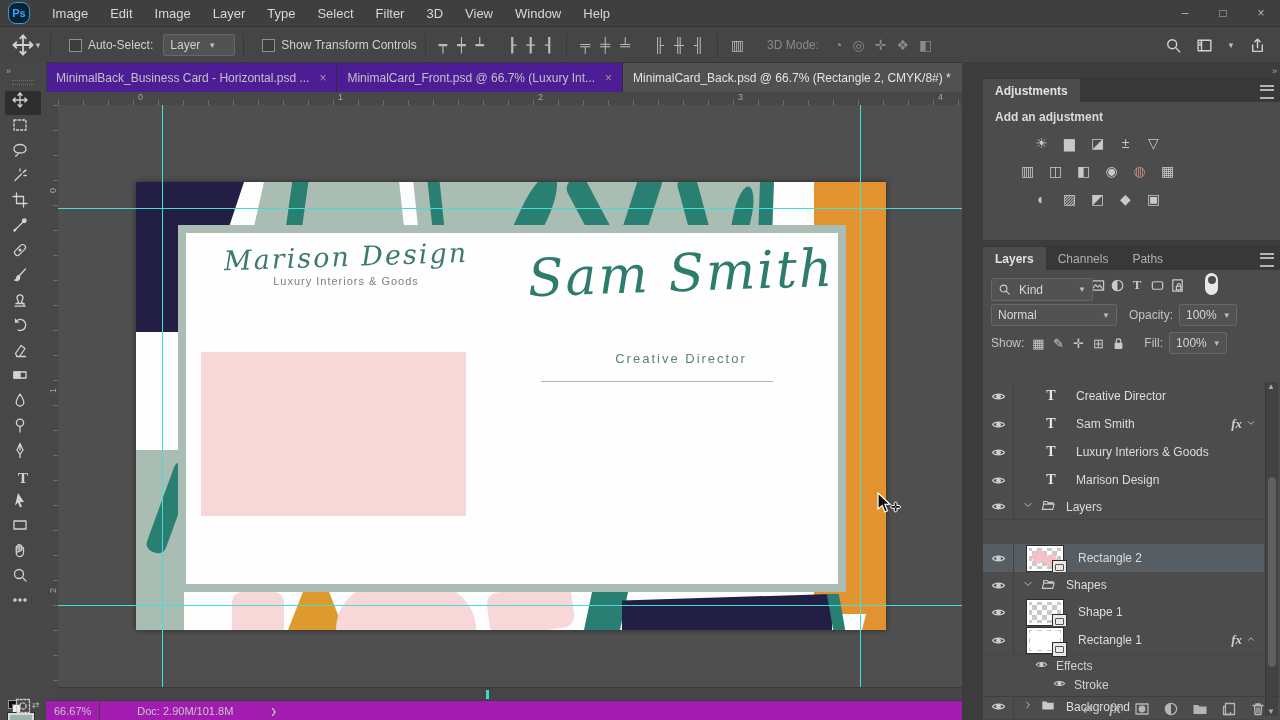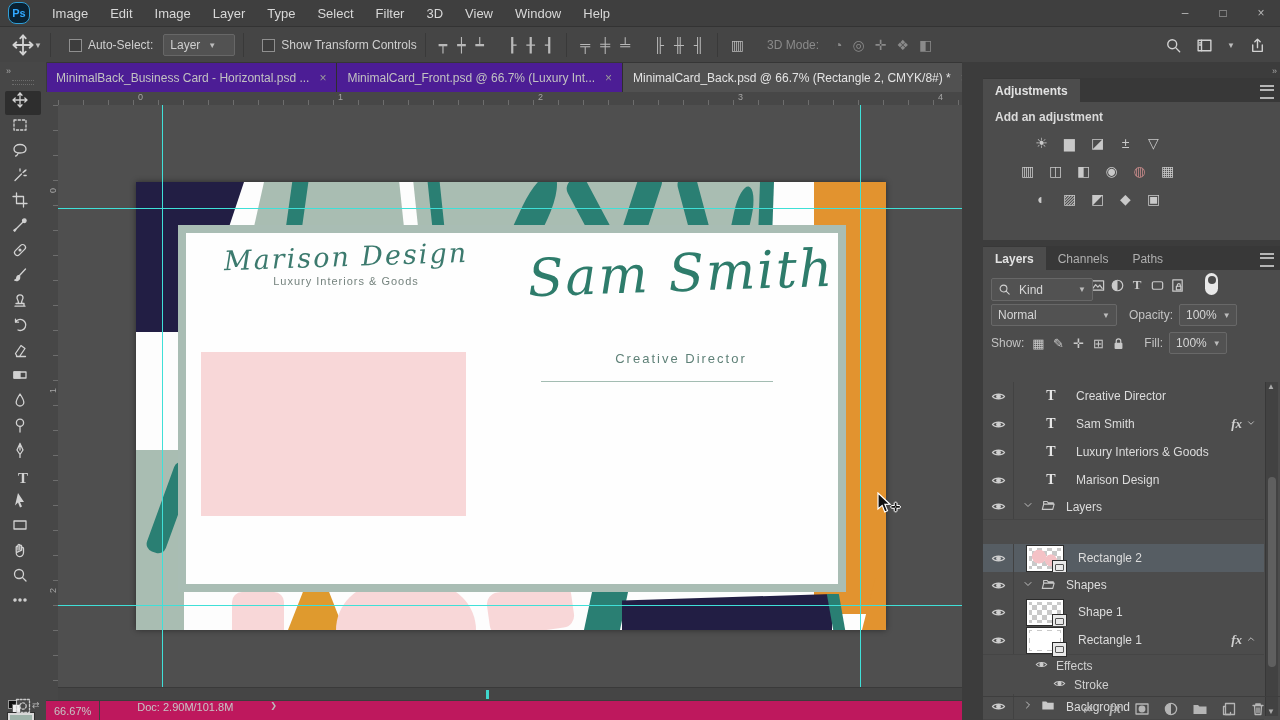--- a/index.html
+++ b/index.html
@@ -52,22 +52,22 @@
   
   #canvasarea{left:46px;top:92px;width:916px;height:628px;background:#4f4f4f;}
   #corner{left:0;top:0;width:12px;height:13px;background:#474747;border-right:1px solid #3a3a3a;border-bottom:1px solid #3a3a3a;}
   #rtop{left:12px;top:0;width:904px;height:13px;background:#474747;border-bottom:1px solid #3a3a3a;
         background-image:repeating-linear-gradient(to right,#6d6d6d 0 1px,transparent 1px 25px);background-size:100% 5px;background-position:0 100%;background-repeat:no-repeat;}
   #rleft{left:0;top:13px;width:12px;height:595px;background:#474747;border-right:1px solid #3a3a3a;
         background-image:repeating-linear-gradient(to bottom,#6d6d6d 0 1px,transparent 1px 25px);background-size:5px 100%;background-position:100% 0;background-repeat:no-repeat;}
   .rnum{position:absolute;font-size:9px;color:#a5a5a5;}
   .rnumv{transform:rotate(-90deg);transform-origin:left top;}
   #viewport{left:12px;top:13px;width:904px;height:582px;overflow:hidden;background:#4f4f4f;}
-  #statusbar{left:0;top:608px;width:916px;height:20px;background:#be185d;border-top:1px solid #3c3c3c;
-             display:flex;align-items:flex-start;font-size:11px;color:#c6c6c6;}
+  #statusbar{left:0;top:608px;width:916px;height:20px;background:#a21caf;border-top:1px solid #3c3c3c;
+             display:flex;align-items:center;font-size:11px;color:#c6c6c6;}
   #statusbar .zoombox{padding:0 8px;border-right:1px solid #404040;height:100%;display:flex;align-items:center;}
   #statusbar .docbox{width:170px;text-align:center;}
   #scrollstrip{left:12px;top:595px;width:904px;height:13px;background:#454545;border-top:1px solid #3a3a3a;}
   #scrolltick{left:428px;top:2px;width:3px;height:9px;background:#3fd6cc;}
 
   
   #doc{left:78px;top:77px;width:750px;height:448px;background:#fdfdfd;box-shadow:0 0 6px rgba(0,0,0,.45);overflow:hidden;}
   .shape{position:absolute;}
   
   .gv{position:absolute;top:0;bottom:0;width:1px;background:#3fe0d8;z-index:40;}

